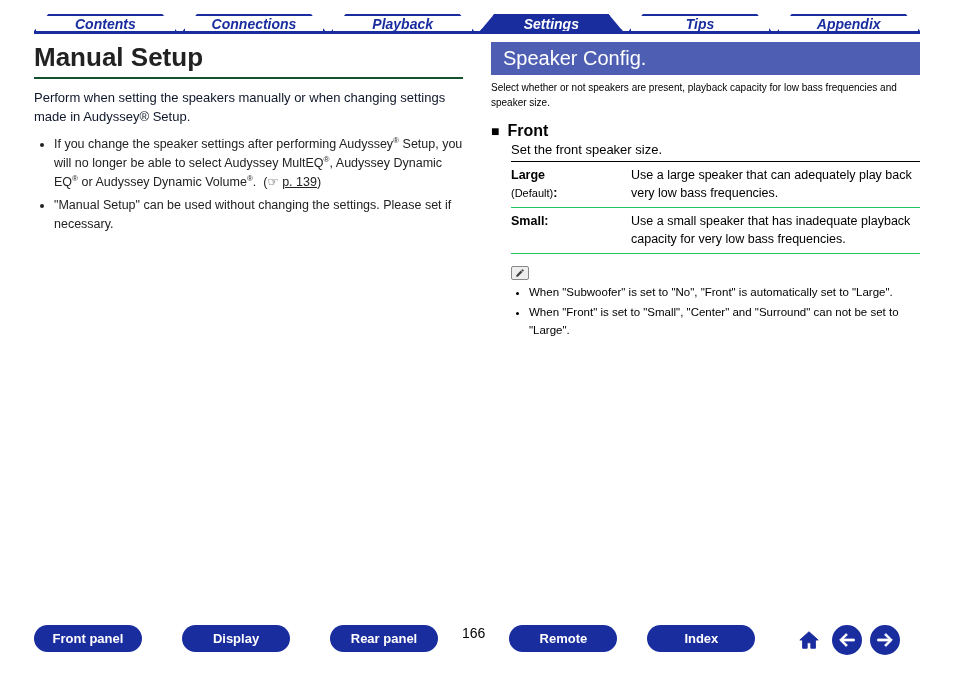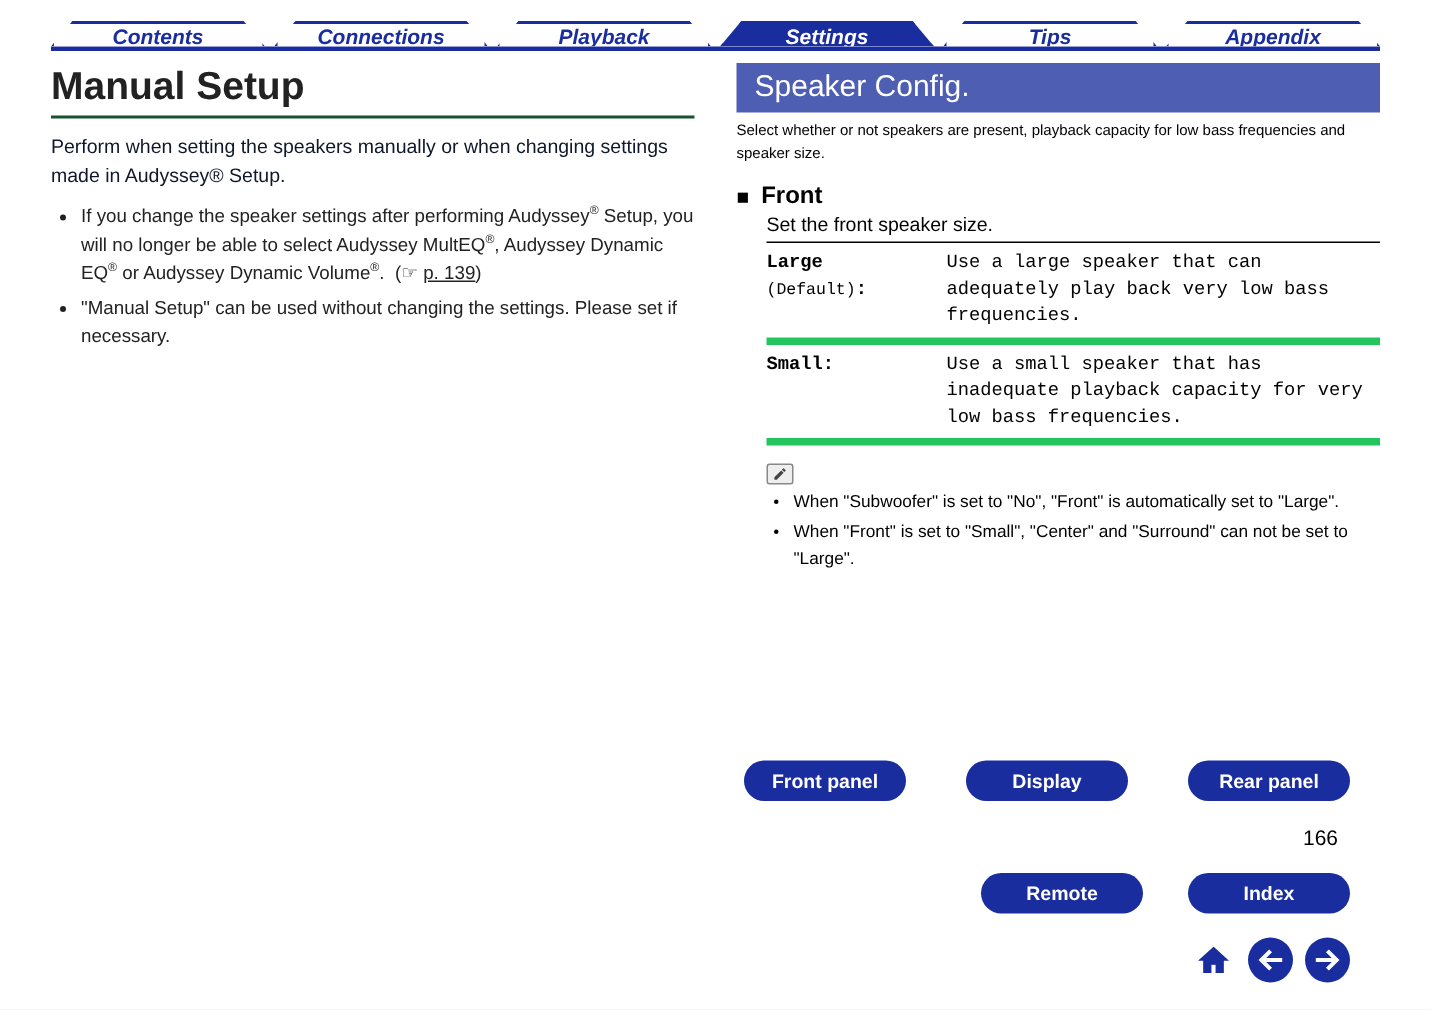--- a/index.html
+++ b/index.html
@@ -118,25 +118,24 @@
     margin-left: 20px;
     margin-bottom: 4px;
   }
 
   .option-table {
     margin-left: 20px;
     border-top: 1px solid #000;
   }
   .option-row {
     display: flex;
-    border-bottom: 5px solid #22c55e;
+    border-bottom: 1px solid #22c55e;
     font-size: 12.5px;
     line-height: 1.4;
     padding: 5px 0;
-    font-family: Liberation Mono, monospace;
   }
   .option-label {
     width: 120px;
     flex: none;
   }
   .option-label .main { font-weight: bold; }
   .option-label .sub { font-weight: normal; font-size: 11px; }
   .option-desc { flex: 1; }
 
   .info-icon {
@@ -155,24 +154,23 @@
     font-size: 11.5px;
     line-height: 1.5;
     margin-left: 38px;
     padding: 0;
   }
   ul.info-list > li { list-style: disc; margin-bottom: 3px; }
 
   
   .bottombar {
     display: flex;
-    align-items: flex-end;
+    align-items: flex-start;
     padding: 10px 54px 18px 34px;
     gap: 16px;
-    flex-direction: column;
   }
   .pill {
     background: #1a2d9f;
     color: #fff;
     font-weight: bold;
     font-size: 13px;
     padding: 6px 18px;
     border-radius: 14px;
     cursor: pointer;
     min-width: 108px;

